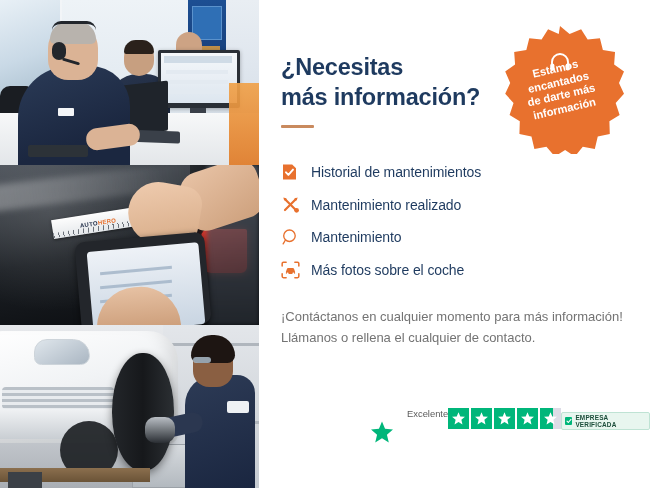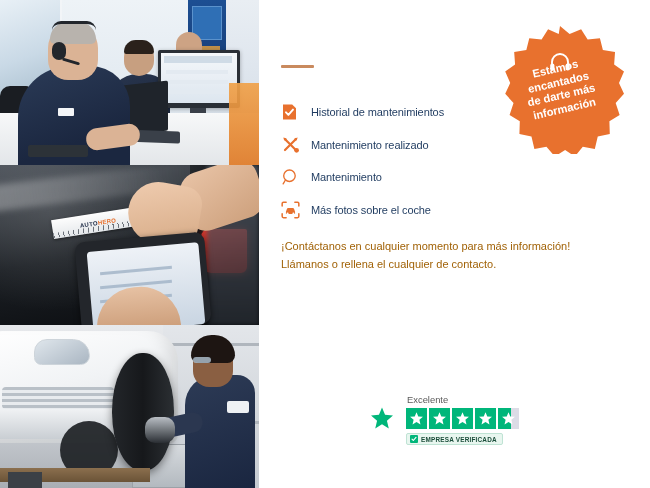--- a/index.html
+++ b/index.html
@@ -426,31 +426,31 @@
   }
   .feat-ico {
     width: 30px;
     flex: 0 0 30px;
     display: flex;
     align-items: center;
     justify-content: flex-start;
     color: #e8712e;
   }
   .feat-label {
-    font-size: 11px;
+    font-size: 14px;
     color: #1e3a5f;
     letter-spacing: -0.1px;
   }
 
   
   .contact {
-    margin-top: 12px;
-    font-size: 11px;
+    margin-top: 20px;
+    font-size: 13px;
     line-height: 1.62;
-    color: #a16207;
+    color: #737373;
     max-width: 345px;
   }
   .contact span { display: block; }
 
   
   .tp {
     position: absolute;
     left: 110px;
     bottom: 43px;
     display: flex;
@@ -462,21 +462,21 @@
     margin-right: 11px;
     margin-top: 12px;
   }
   .tp-logo-word {
     font-size: 20.5px;
     font-weight: 700;
     color: #191919;
     letter-spacing: -0.6px;
     margin-left: 2px;
   }
-  .tp-right { display: flex; flex-direction: column; }
+  .tp-right { display: flex; flex-direction: row; }
   .tp-excelente {
     font-size: 9.4px;
     color: #5a5a5a;
     margin-bottom: 3px;
     margin-left: 1px;
   }
   .tp-stars { display: flex; gap: 2px; }
   .tp-star {
     width: 21px; height: 21px;
     background: #00b67a;
@@ -593,20 +593,24 @@
       <div class="p3-man-hair"></div>
       <div class="p3-glasses"></div>
       <div class="p3-badge"></div>
       <div class="p3-arm"></div>
       <div class="p3-glove"></div>
     </div>
   </div>
 
   <div class="content">
 
+    <h1 class="headline">
+      <span>¿Necesitas</span>
+      <span class="l2">más información?</span>
+    </h1>
     <div class="rule"></div>
 
     <div class="badge">
       <div class="badge-star"></div>
       <svg class="badge-icon" viewBox="0 0 24 24" fill="none" stroke="#ffffff" stroke-width="1.9" stroke-linecap="round">
         <path d="M4 14v-2a8 8 0 0 1 16 0v2"></path>
         <rect x="2.2" y="13.4" width="4.2" height="7" rx="2" fill="#ffffff" stroke="none"></rect>
         <rect x="17.6" y="13.4" width="4.2" height="7" rx="2" fill="#ffffff" stroke="none"></rect>
       </svg>
       <div class="badge-text">

